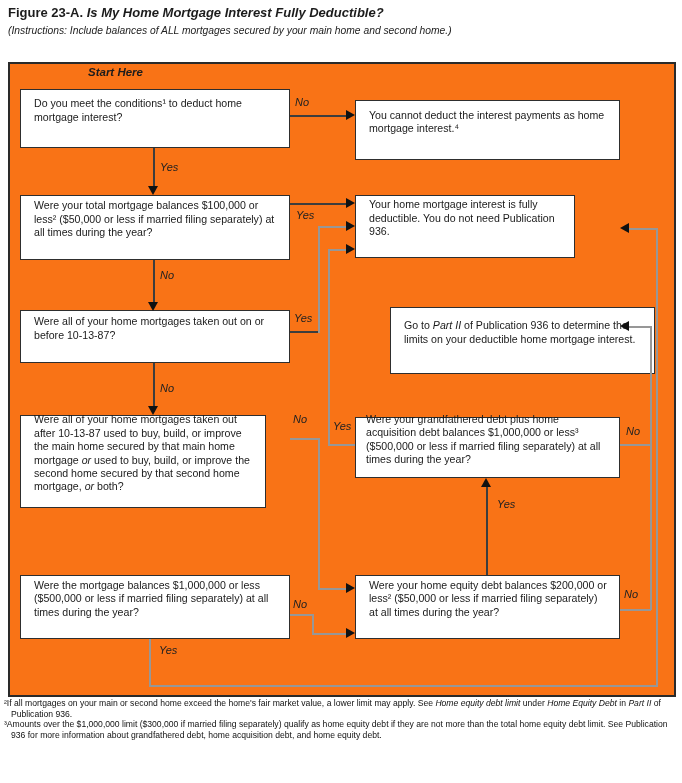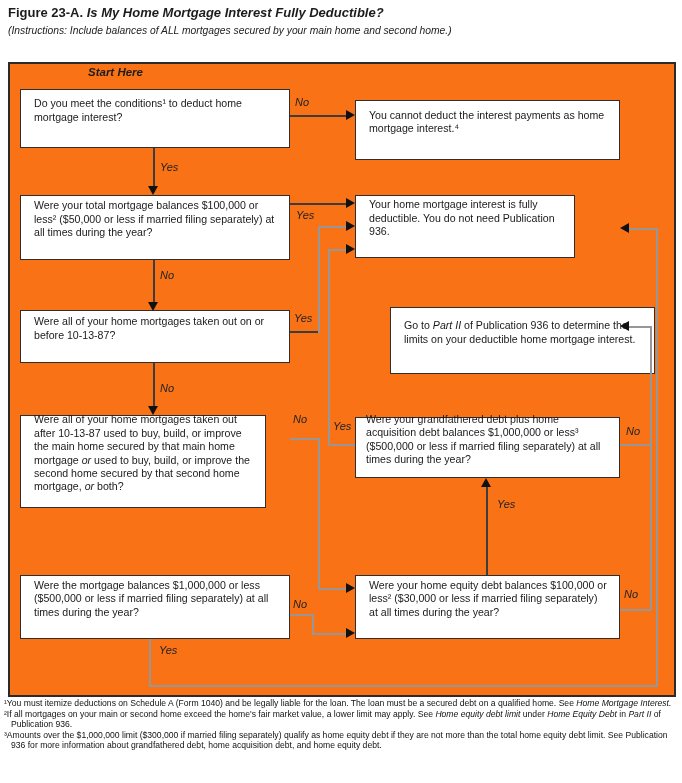--- a/index.html
+++ b/index.html
@@ -58,21 +58,21 @@
     <div class="bx" style="left:10px;top:351px;width:246px;height:93px;">
         <span>Were all of your home mortgages taken out after 10-13-87 used to buy, build, or improve the main home secured by that main home mortgage <i>or</i> used to buy, build, or improve the second home secured by that second home mortgage, <i>or</i> both?</span>
       </div>
     <div class="bx" style="left:345px;top:353px;width:265px;height:61px;padding-left:10px;">
         <span>Were your grandfathered debt plus home acquisition debt balances $1,000,000 or less³ ($500,000 or less if married filing separately) at all times during the year?</span>
       </div>
     <div class="bx" style="left:10px;top:511px;width:270px;height:64px;">
         <span>Were the mortgage balances $1,000,000 or less ($500,000 or less if married filing separately) at all times during the year?</span>
       </div>
     <div class="bx" style="left:345px;top:511px;width:265px;height:64px;">
-        <span>Were your home equity debt balances $100,000 or less² ($30,000 or less if married filing separately) at all times during the year?</span>
+        <span>Were your home equity debt balances $200,000 or less² ($50,000 or less if married filing separately) at all times during the year?</span>
       </div>
 
     <div class="hl" style="left:280px;top:51px;width:57px;"></div>
     <div class="ah ah-r" style="left:336px;top:46px;"></div>
     <div class="lbl" style="left:285px;top:32px;">No</div>
 
     <div class="vl" style="left:143px;top:84px;height:39px;"></div>
     <div class="ah ah-d" style="left:138px;top:122px;"></div>
     <div class="lbl" style="left:150px;top:97px;">Yes</div>
 
@@ -127,18 +127,17 @@
     <div class="vl gray" style="left:139px;top:575px;height:47px;"></div>
     <div class="hl gray" style="left:139px;top:621px;width:509px;"></div>
     <div class="vl gray" style="left:646px;top:164px;height:458px;"></div>
     <div class="hl gray" style="left:619px;top:164px;width:28px;"></div>
     <div class="ah ah-l" style="left:610px;top:159px;"></div>
     <div class="lbl" style="left:149px;top:580px;">Yes</div>
 
   </div>
 
   <div class="fns">
-    <div class="fn">¹You must itemize deductions on Schedule A (Form 1040) and be legally liable for the loan. The loan must be a secured debt on a qualified home. See <i>Home Mortgage Interest.</i></div>
     <div class="fn">²If all mortgages on your main or second home exceed the home's fair market value, a lower limit may apply. See <i>Home equity debt limit</i> under <i>Home Equity Debt</i> in <i>Part II</i> of Publication 936.</div>
     <div class="fn">³Amounts over the $1,000,000 limit ($300,000 if married filing separately) qualify as home equity debt if they are not more than the total home equity debt limit. See Publication 936 for more information about grandfathered debt, home acquisition debt, and home equity debt.</div>
   </div>
 
 </div>
 
 </body></html>

